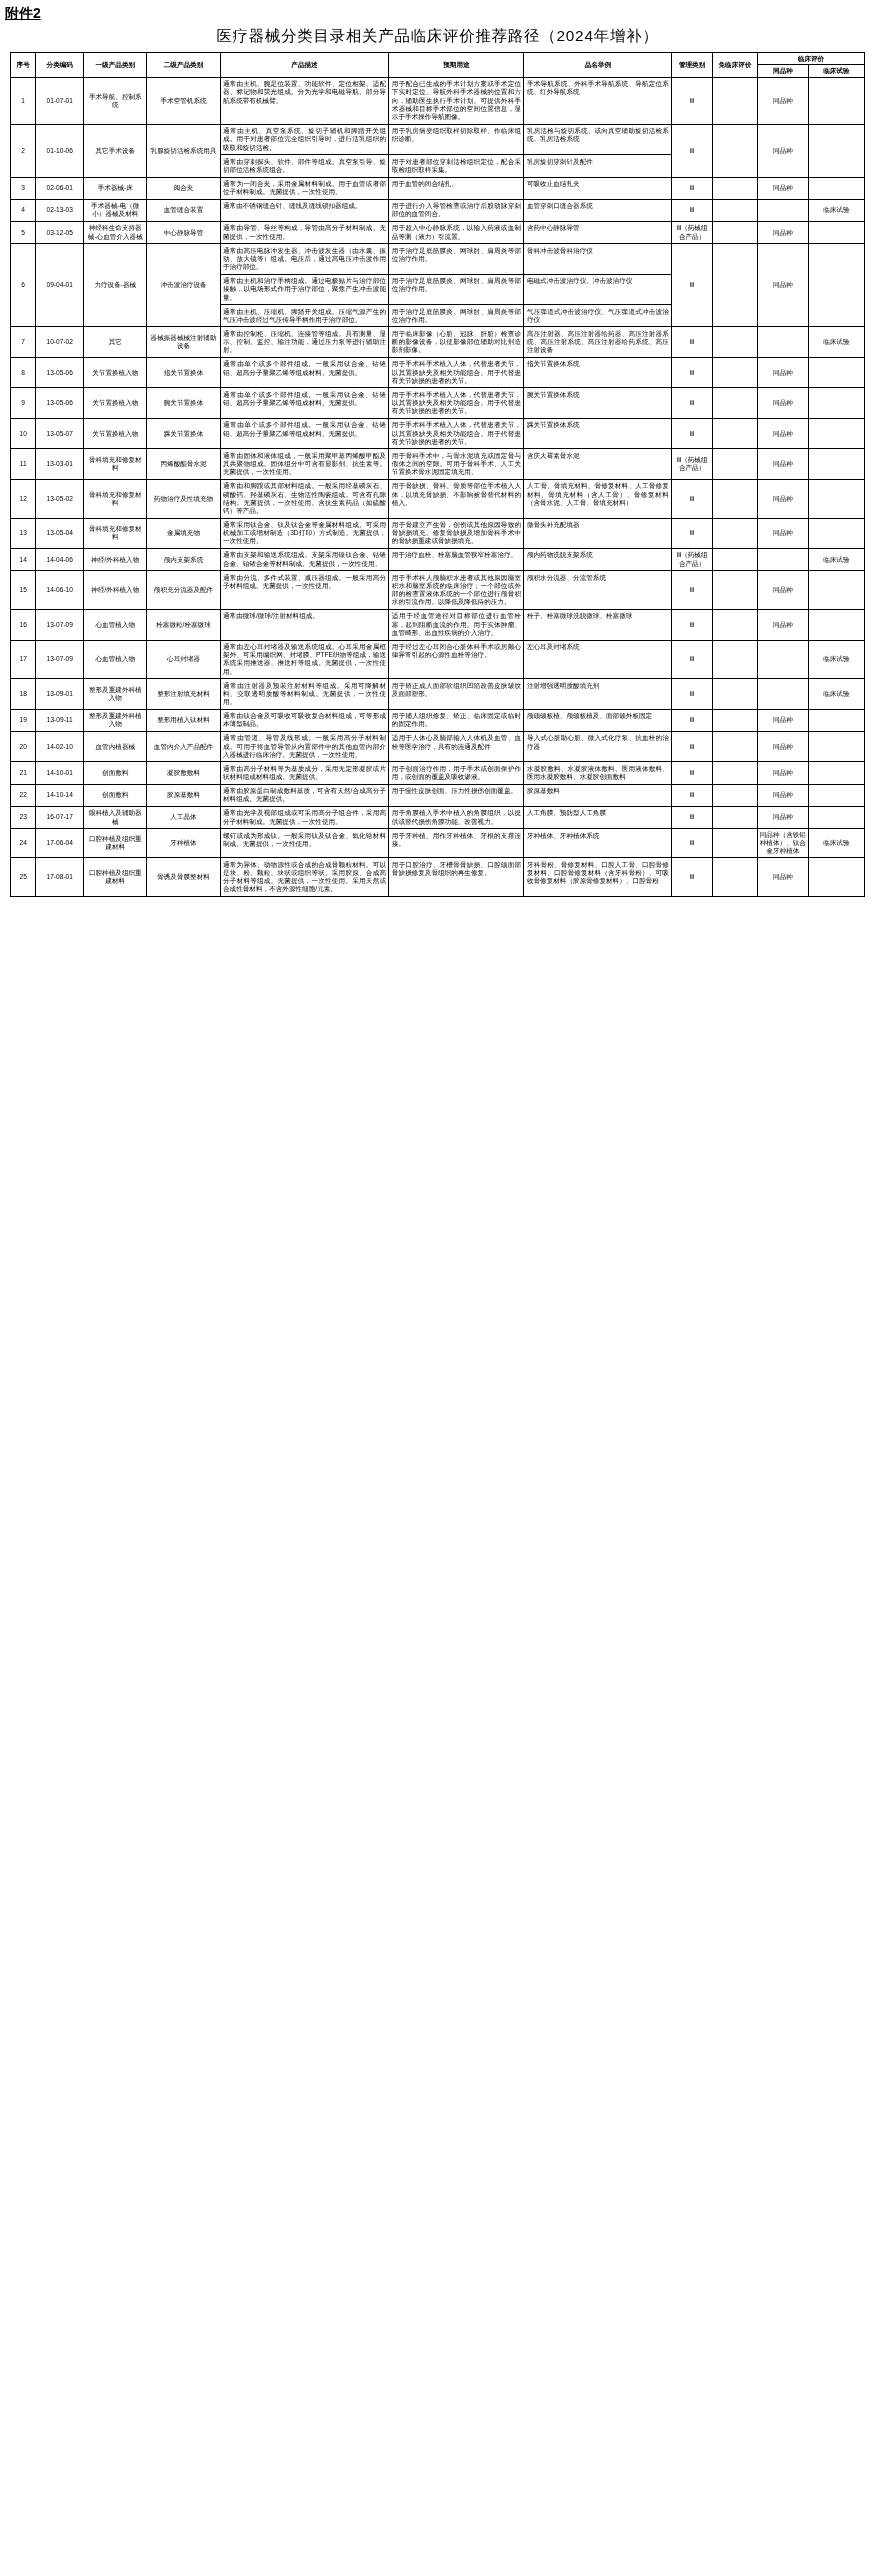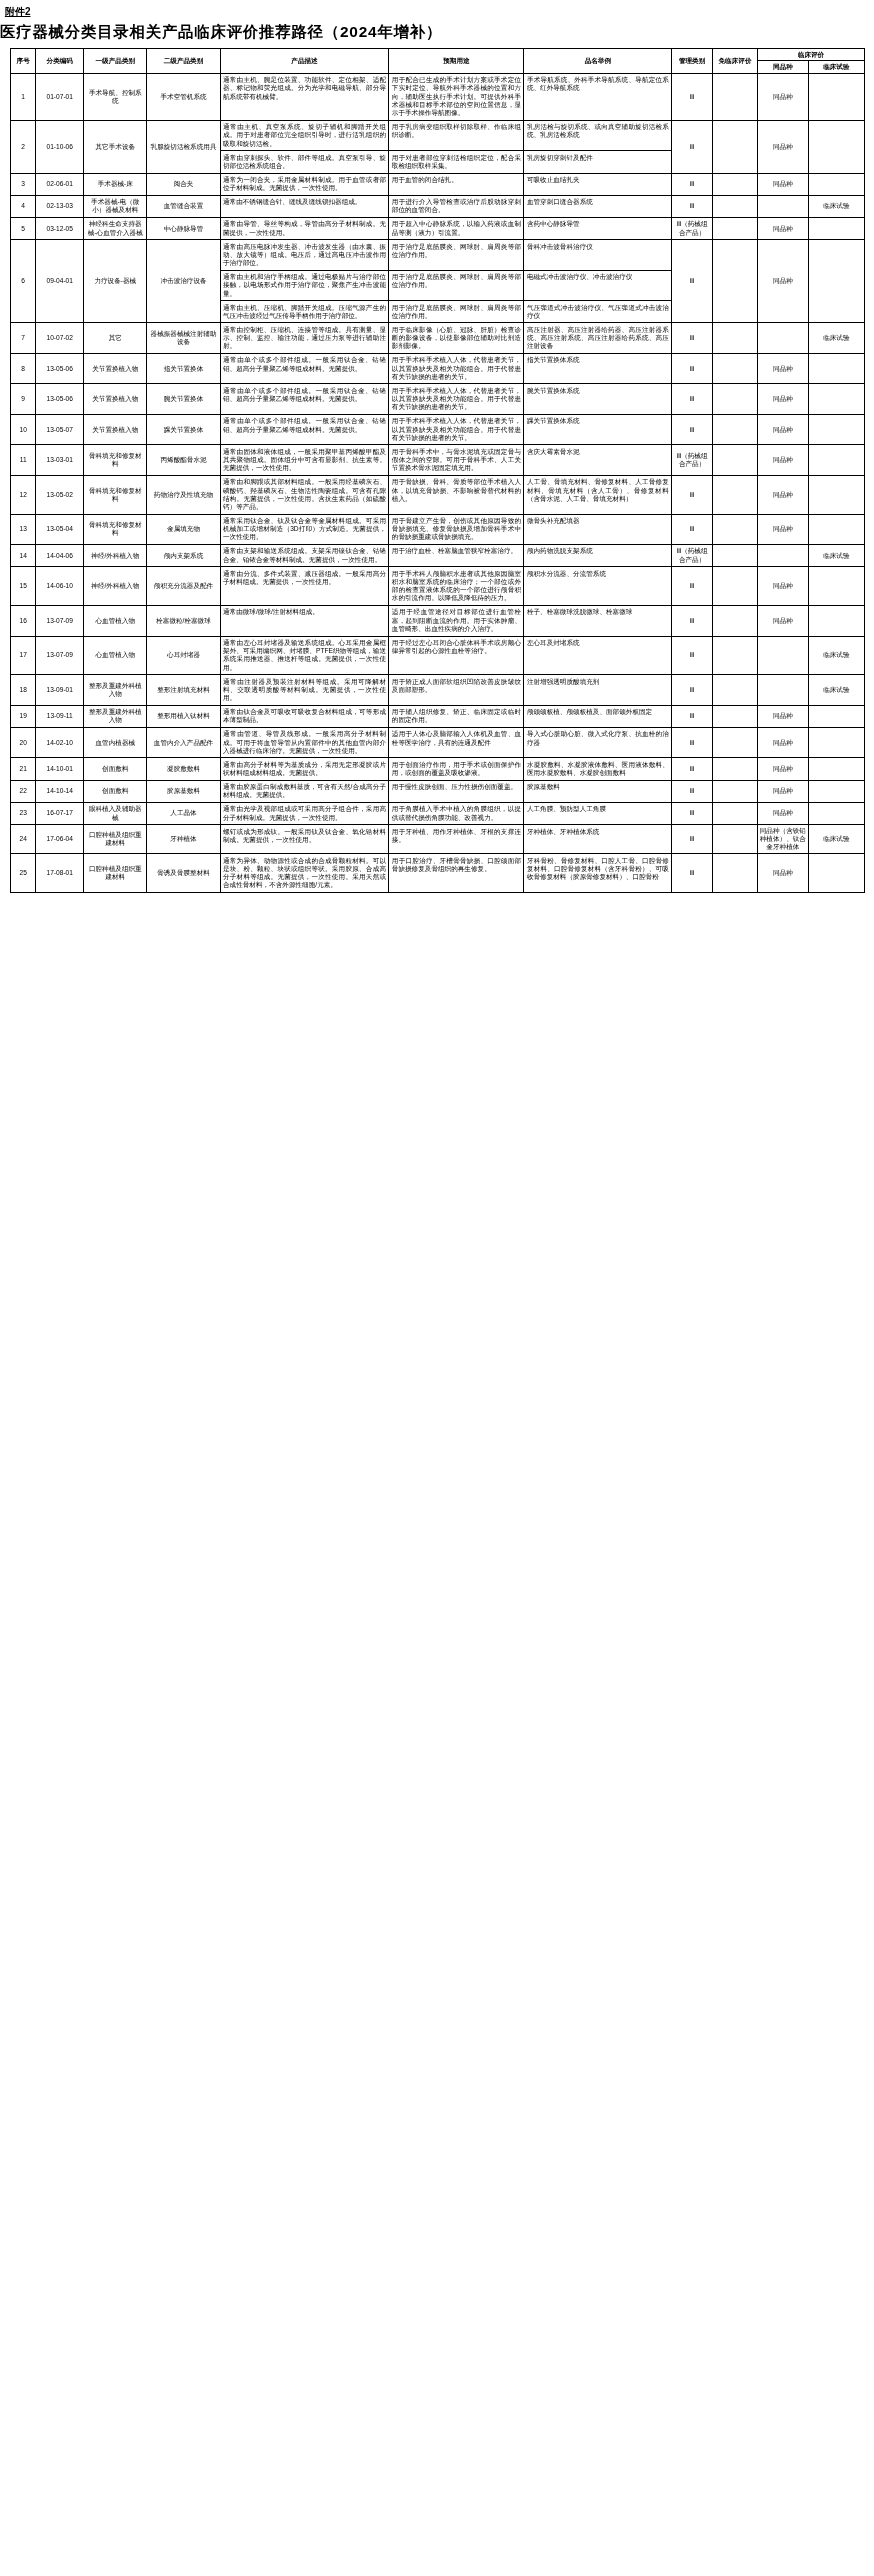--- a/index.html
+++ b/index.html
@@ -1,19 +1,19 @@
 <!DOCTYPE html>
 <html style="font-size:13px"><head>
 <meta charset="utf-8">
 <style>
   html,body{margin:0;padding:0;background:#ffffff;}
   body{font-family:"Liberation Sans","DejaVu Sans",sans-serif;color:#000;}
   .page{width:875px;min-height:2576px;position:relative;padding:0;box-sizing:border-box;}
-  .attach{font-size:10px;font-weight:bold;margin:4.9px 0 1.6px 4.9px;text-decoration:underline;}
-  .doc-title{font-size:15.4px;font-weight:bold;letter-spacing:0.8px;margin:3.2px 0 4.9px 0;}
+  .attach{font-size:14px;font-weight:bold;margin:4.9px 0 1.6px 4.9px;text-decoration:underline;}
+  .doc-title{text-align:center;font-size:15.4px;font-weight:normal;letter-spacing:0.8px;margin:3.2px 0 4.9px 0;}
   table.main{border-collapse:collapse;width:855px;margin:0 auto;table-layout:fixed;}
   table.main th, table.main td{border:0.8px solid #000;font-size:6.6px;line-height:1.25;vertical-align:middle;padding:1.6px 1.6px;word-break:break-all;text-align:center;}
   table.main td.just{text-align:justify;text-align-last:left;vertical-align:top;padding:2.4px 2.4px;}
   thead th{font-weight:bold;font-size:7.3px;}
   .col-no{width:18px;}
   .col-code{width:34px;}
   .col-cat1{width:45px;}
   .col-cat2{width:52px;}
   .col-desc{width:120px;}
   .col-purpose{width:96px;}

